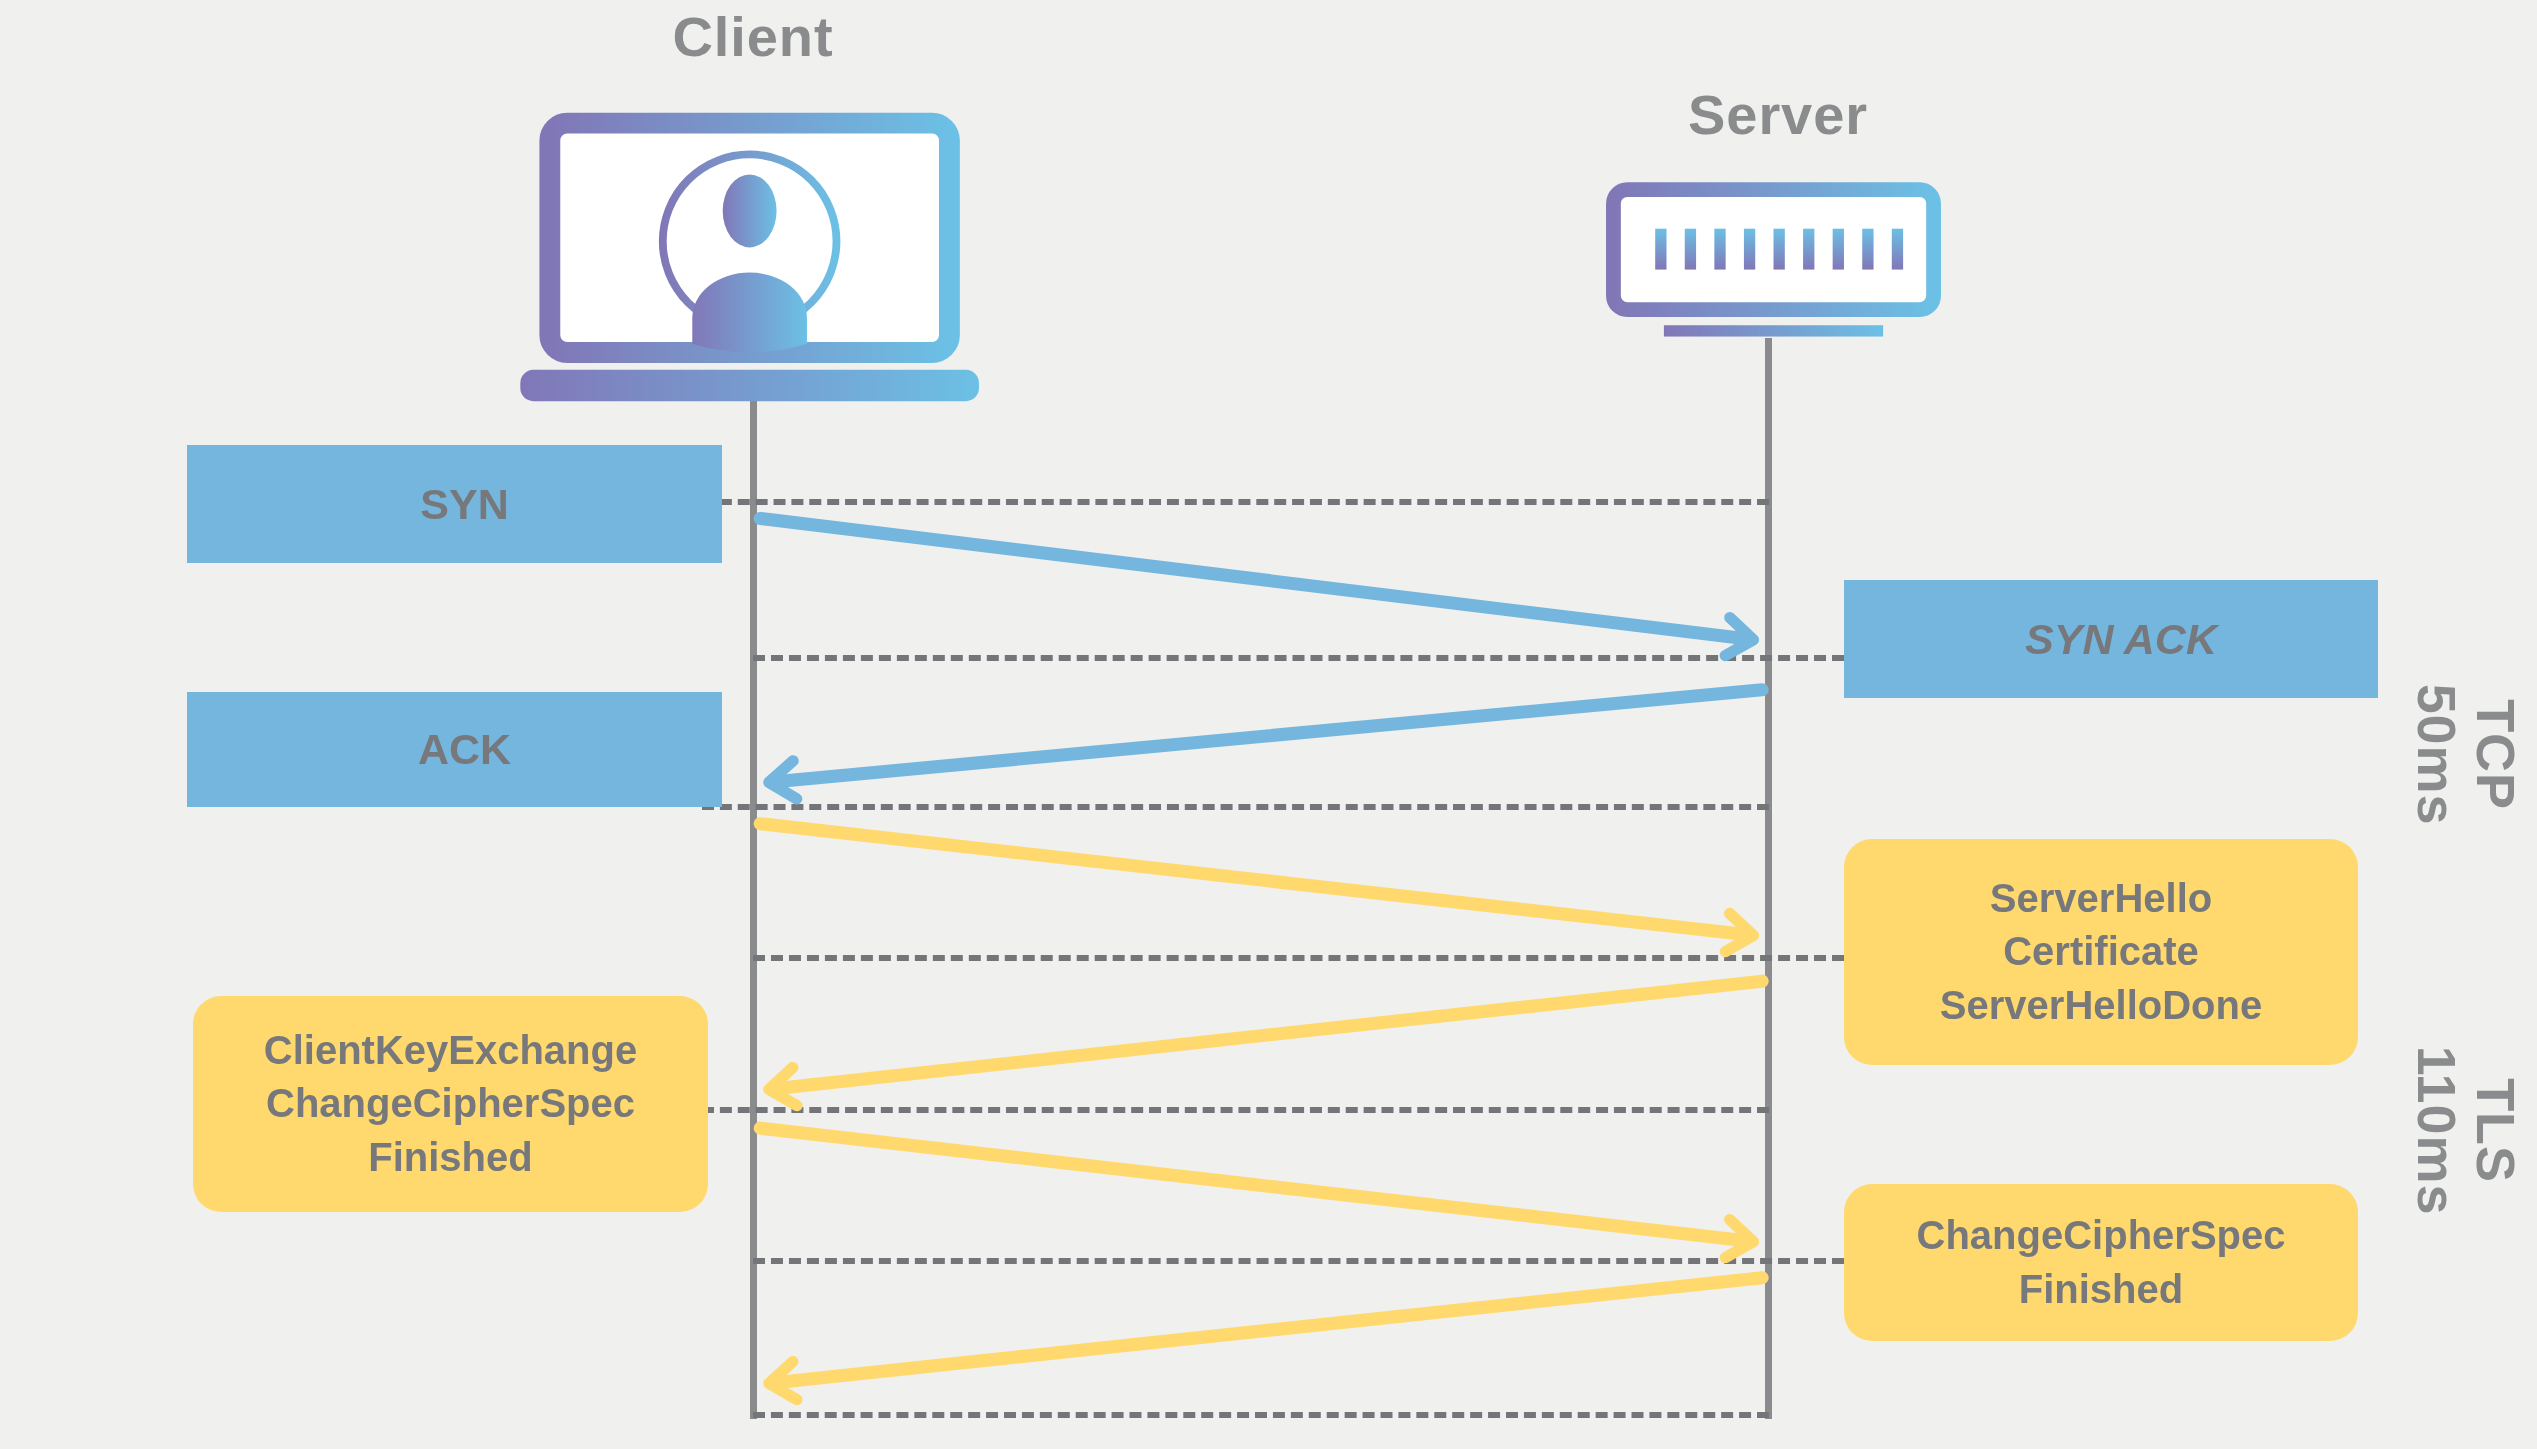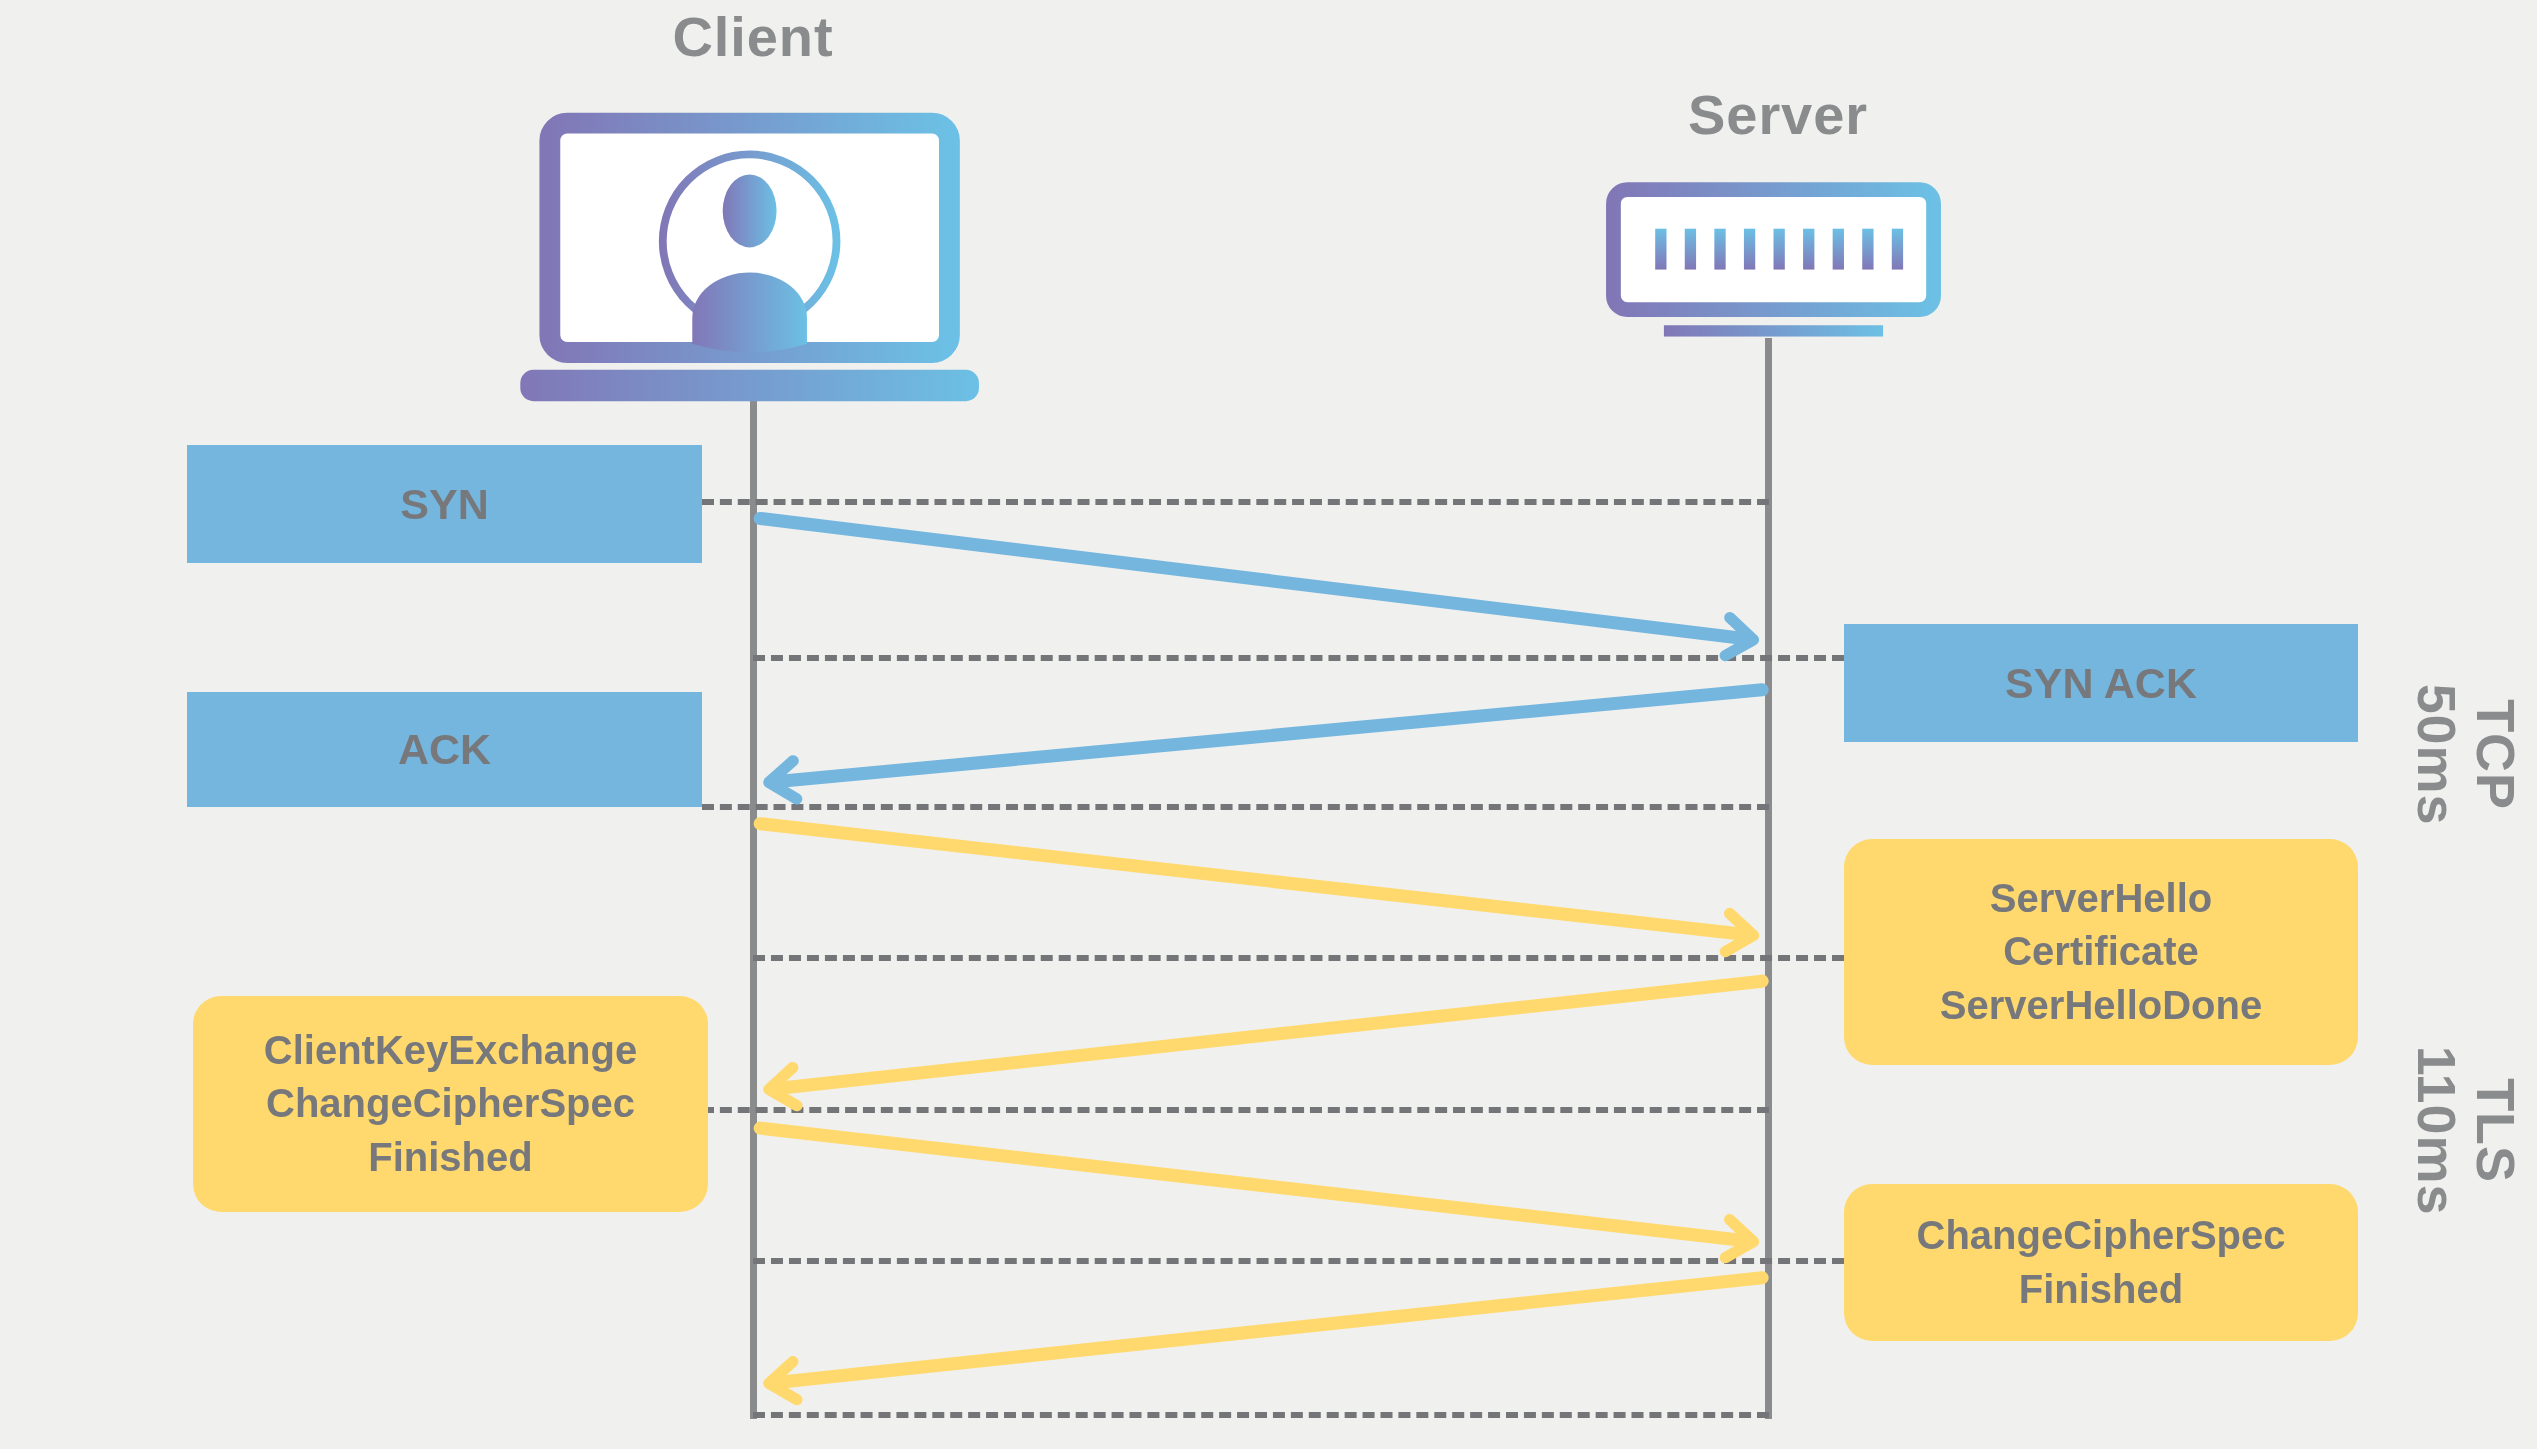--- a/index.html
+++ b/index.html
@@ -33,21 +33,21 @@
   .msg {
     position: absolute;
     display: flex;
     align-items: center;
     justify-content: center;
     text-align: center;
     font-weight: bold;
     color: #77787b;
     white-space: pre-line;
   }
-  .msg.blue   { background: #75b6de; }
+  .msg.blue   { background: #75b6de; padding-left: 20px; }
   .msg.yellow { background: #ffd96e; }
   .msg.single { font-size: 43px; }
   .msg.multi  { font-size: 40px; line-height: 1.34; border-radius: 28px; }
   .side-label {
     position: absolute;
     width: 261px;
     height: 139px;
     transform: rotate(90deg);
     display: flex;
     flex-direction: column;
@@ -137,21 +137,21 @@
     <line x1="874" y1="1297" x2="2012" y2="1427" stroke="#ffd96e" stroke-width="15" stroke-linecap="round" marker-end="url(#ah-yellow)"></line>
     <line x1="2026" y1="1469" x2="888" y2="1590" stroke="#ffd96e" stroke-width="15" stroke-linecap="round" marker-end="url(#ah-yellow)"></line>
   </svg>
 
   <div class="msg blue single" style="left:187px; top:445px;  width:515px; height:118px;">SYN</div>
   <div class="msg blue single" style="left:187px; top:692px;  width:515px; height:115px;">ACK</div>
   <div class="msg yellow multi" style="left:193px; top:996px; width:515px; height:216px;">ClientKeyExchange
 ChangeCipherSpec
 Finished</div>
 
-  <div class="msg blue single" style="left:1844px; top:624px;  width:514px; height:118px;">SYN ACK</div>
+  <div class="msg blue single" style="left:1844px; top:580px;  width:514px; height:118px;font-style:italic;">SYN ACK</div>
   <div class="msg yellow multi" style="left:1844px; top:839px;  width:514px; height:226px;">ServerHello
 Certificate
 ServerHelloDone</div>
   <div class="msg yellow multi" style="left:1844px; top:1184px; width:514px; height:157px;">ChangeCipherSpec
 Finished</div>
 
   <div class="side-label" style="left:2336px; top:685px;">
     <div>TCP</div>
     <div>50ms</div>
   </div>

